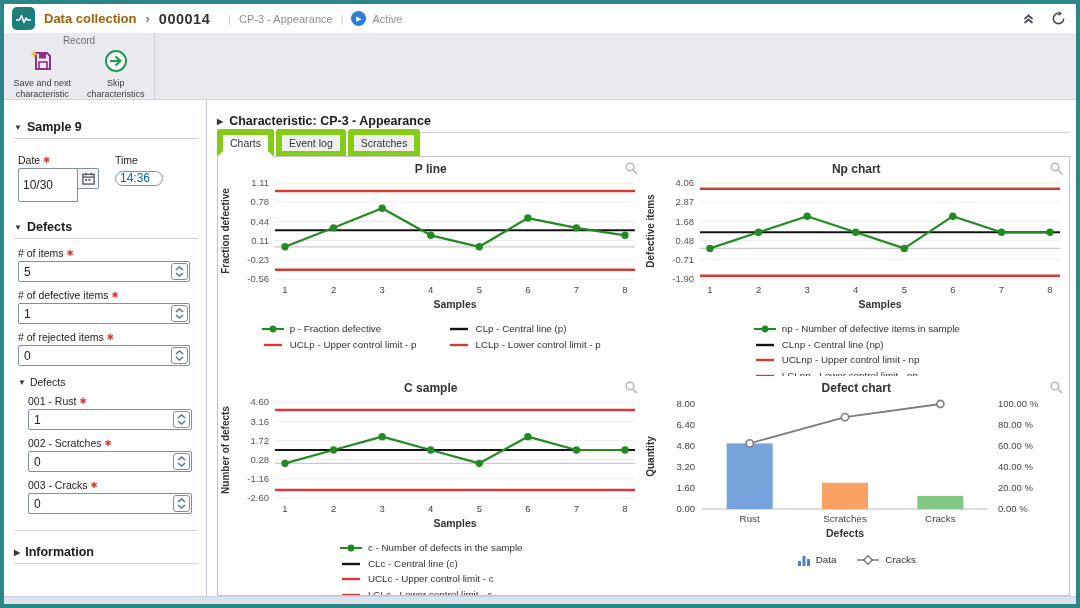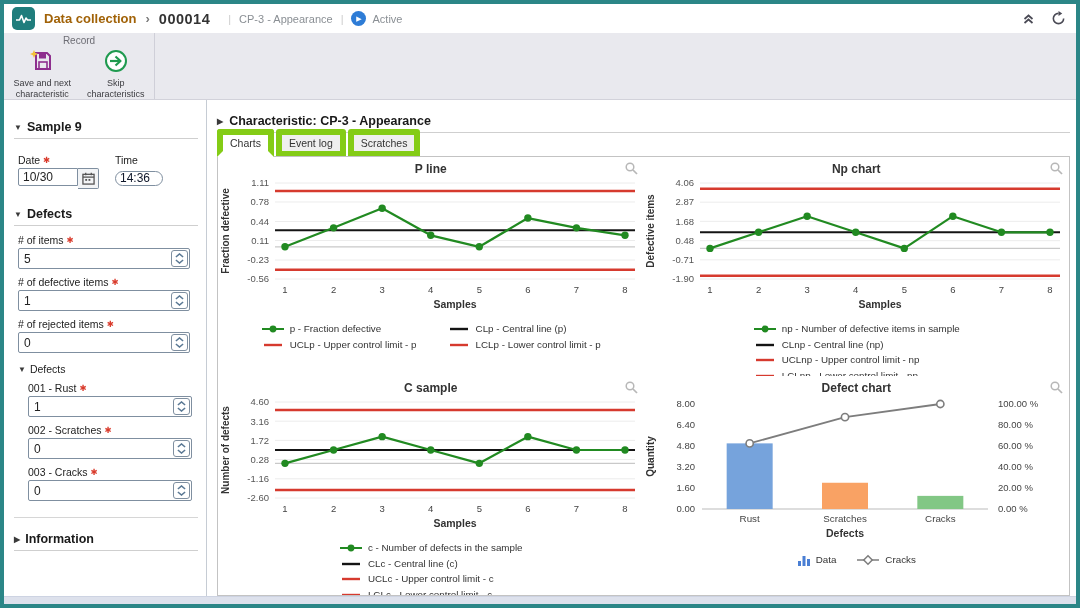--- a/index.html
+++ b/index.html
@@ -38,26 +38,26 @@
   .inwrap{position:relative;margin-left:4px;width:172px;height:21px;}
   .inwrap input{width:100%;height:100%;box-sizing:border-box;border:1px solid #7f8fa0;border-radius:2px;
                 font-family:"Liberation Sans",sans-serif;font-size:12px;color:#222;padding:0 20px 0 5px;}
   .spin{position:absolute;right:2px;top:2px;bottom:2px;width:15px;border:1px solid #7f8fa0;border-radius:3px;
         background:#fff;display:flex;flex-direction:column;align-items:center;justify-content:space-evenly;cursor:pointer;}
   .chev{width:9px;height:5px;}
   .chev polyline{fill:none;stroke:#5a7894;stroke-width:1.7;}
   .daterow{display:flex;gap:16px;margin-left:4px;}
   .dfield .flabel{margin-left:0;}
   .datewrap{display:flex;}
-  .datewrap input{width:60px;height:18px;box-sizing:border-box;border:1px solid #7f8fa0;border-radius:2px 0 0 2px;
+  .datewrap input{width:60px;height:34px;box-sizing:border-box;border:1px solid #7f8fa0;border-radius:2px 0 0 2px;
                   font-family:"Liberation Sans",sans-serif;font-size:12px;color:#222;padding:0 4px;}
   .calbtn{width:21px;height:21px;box-sizing:border-box;border:1px solid #7f8fa0;border-left:none;border-radius:0 2px 2px 0;
           background:#f2f4f6;display:flex;align-items:center;justify-content:center;cursor:pointer;}
   .timewrap input{width:48px;height:15px;box-sizing:border-box;border:1px solid #7f8fa0;border-radius:10px;
-                  font-family:"Liberation Sans",sans-serif;font-size:12px;color:#0f172a;padding:0 4px;}
+                  font-family:"Liberation Sans",sans-serif;font-size:12px;color:#0369a1;padding:0 4px;}
   .subhdr{display:flex;align-items:center;gap:4px;font-size:10.5px;color:#222;margin:10px 0 0 4px;cursor:pointer;}
   .subfields{margin-left:10px;}
   .side-div{border:none;border-top:1px solid #d6d6d6;margin:16px 0 14px 0;}
 
   
   .main{flex:1;min-width:0;padding:14px 6px 0 10px;display:flex;flex-direction:column;}
   .char-h{display:flex;align-items:center;gap:6px;font-size:12.5px;font-weight:bold;color:#1a1a1a;}
   .char-hr{border:none;border-top:1px solid #cfcfcf;margin:4px 0 6px 0;}
   .tabs{display:flex;align-items:flex-end;height:18px;}
   .tab{font-size:10.5px;color:#333;border:6px solid #84cc16;padding:2px 7px 2px 7px;border-radius:3px 3px 0 0;cursor:pointer;background:#efefef;margin-right:2px;}

